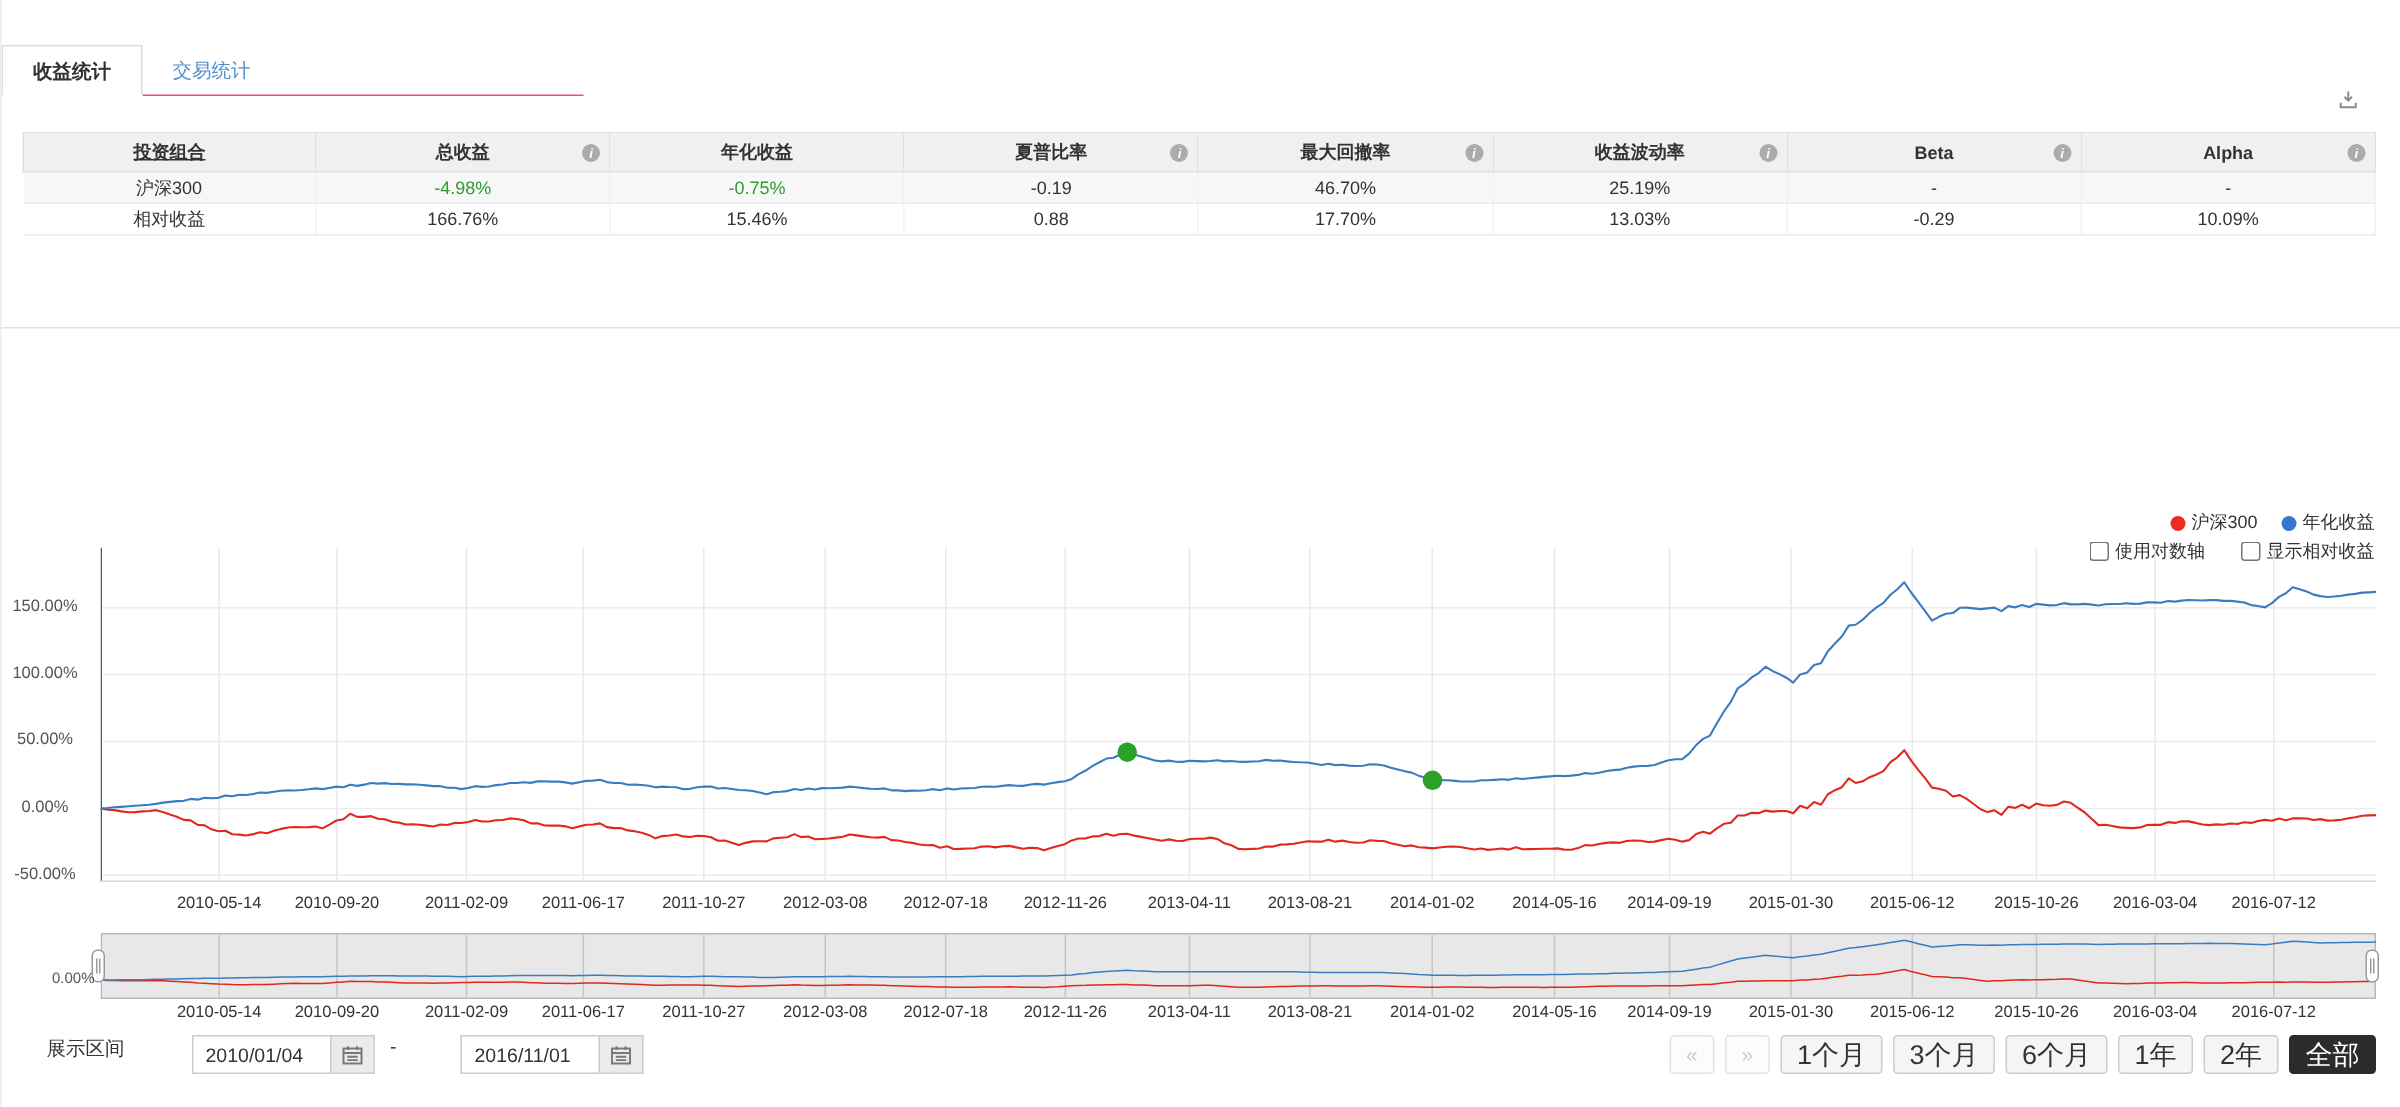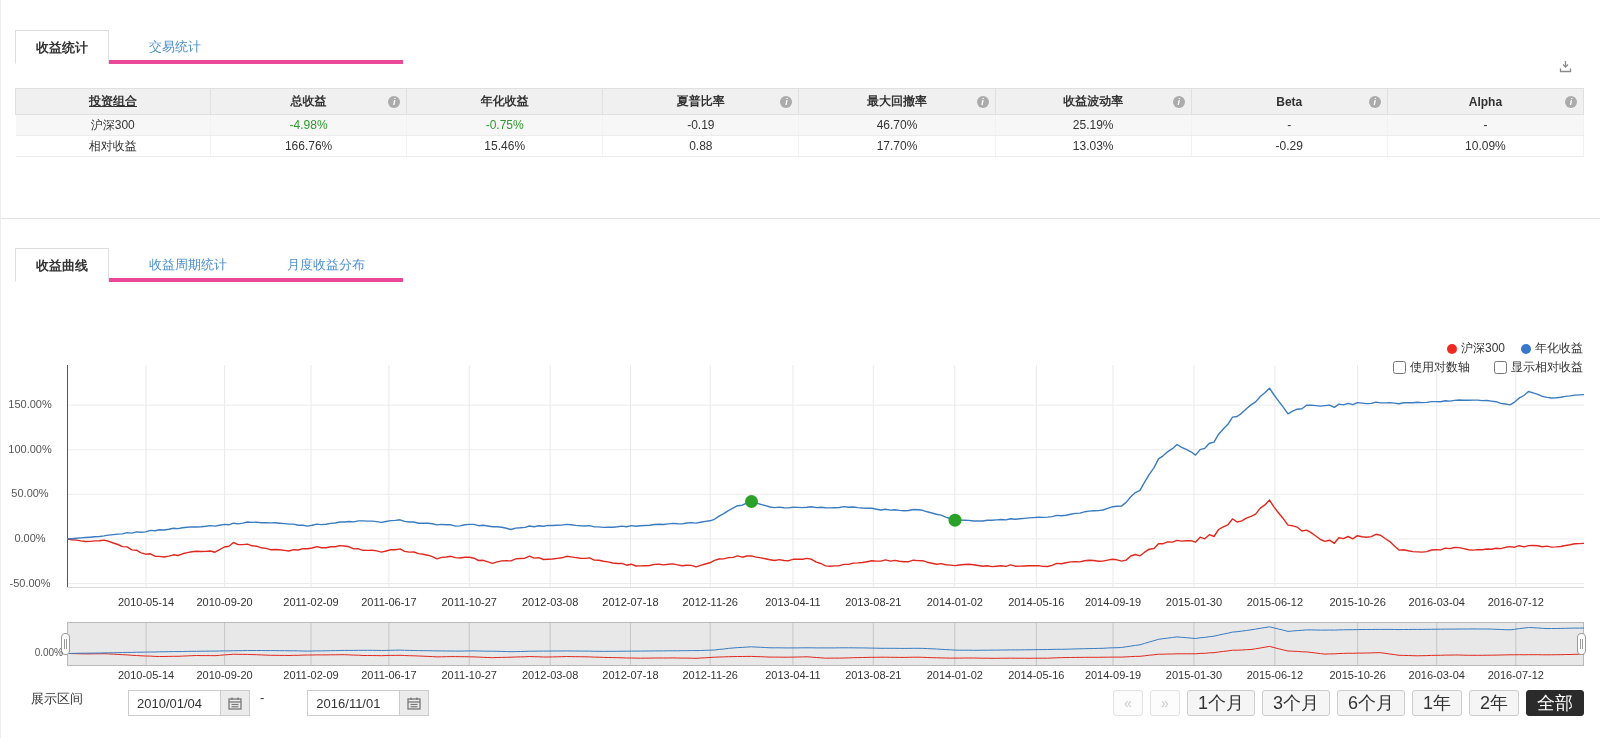--- a/index.html
+++ b/index.html
@@ -1,21 +1,21 @@
 <!DOCTYPE html>
 <html><head>
 <meta charset="utf-8">
 <style>
   * { margin:0; padding:0; box-sizing:border-box; }
   html,body { background:#fff; }
   body { font-family:"Liberation Sans","DejaVu Sans",sans-serif; color:#333; }
   .page { position:relative; width:1600px; height:738px; background:#fff; overflow:hidden; border-left:1px solid #ececec; }
 
   
-  .tabbar { position:absolute; left:14px; width:388px; height:34px; border-bottom:4px solid #ec4899; display:flex;gap:20px; }
+  .tabbar { position:absolute; left:0; width:388px; height:34px; border-bottom:1px solid #ec4899; display:flex; }
   #tabbar1 { top:30px; }
   #tabbar2 { top:248px; }
   .tab { height:34px; line-height:33px; padding:0 20px; font-size:13px; color:#4d90cd; cursor:pointer; white-space:nowrap; }
   .tab.active { background:#fff; border:1px solid #ddd; border-bottom:1px solid #fff; margin-bottom:-1px; color:#333; font-weight:bold; }
 
   
   .export { position:absolute; top:60px; right:17px; display:flex; align-items:flex-start; gap:16px; font-size:12px; color:#666; cursor:pointer;flex-direction:column; }
 
   
   .stats { position:absolute; top:88px; left:14px; width:1569px; border-collapse:collapse; table-layout:fixed; font-size:12px; }
@@ -108,25 +108,20 @@
           <td>17.70%</td>
           <td>13.03%</td>
           <td>-0.29</td>
           <td>10.09%</td>
         </tr>
       </tbody>
   </table>
 
   <div class="divider"></div>
 
-  <div class="tabbar" id="tabbar2">
-      <div class="tab active">收益曲线</div>
-      <div class="tab">收益周期统计</div>
-      <div class="tab">月度收益分布</div>
-    </div>
 
   <div class="chk-row" id="chk-row">
       <label>
         <input type="checkbox" style="">
         <span>使用对数轴</span>
       </label>
       <label>
         <input type="checkbox" style="">
         <span>显示相对收益</span>
       </label>

